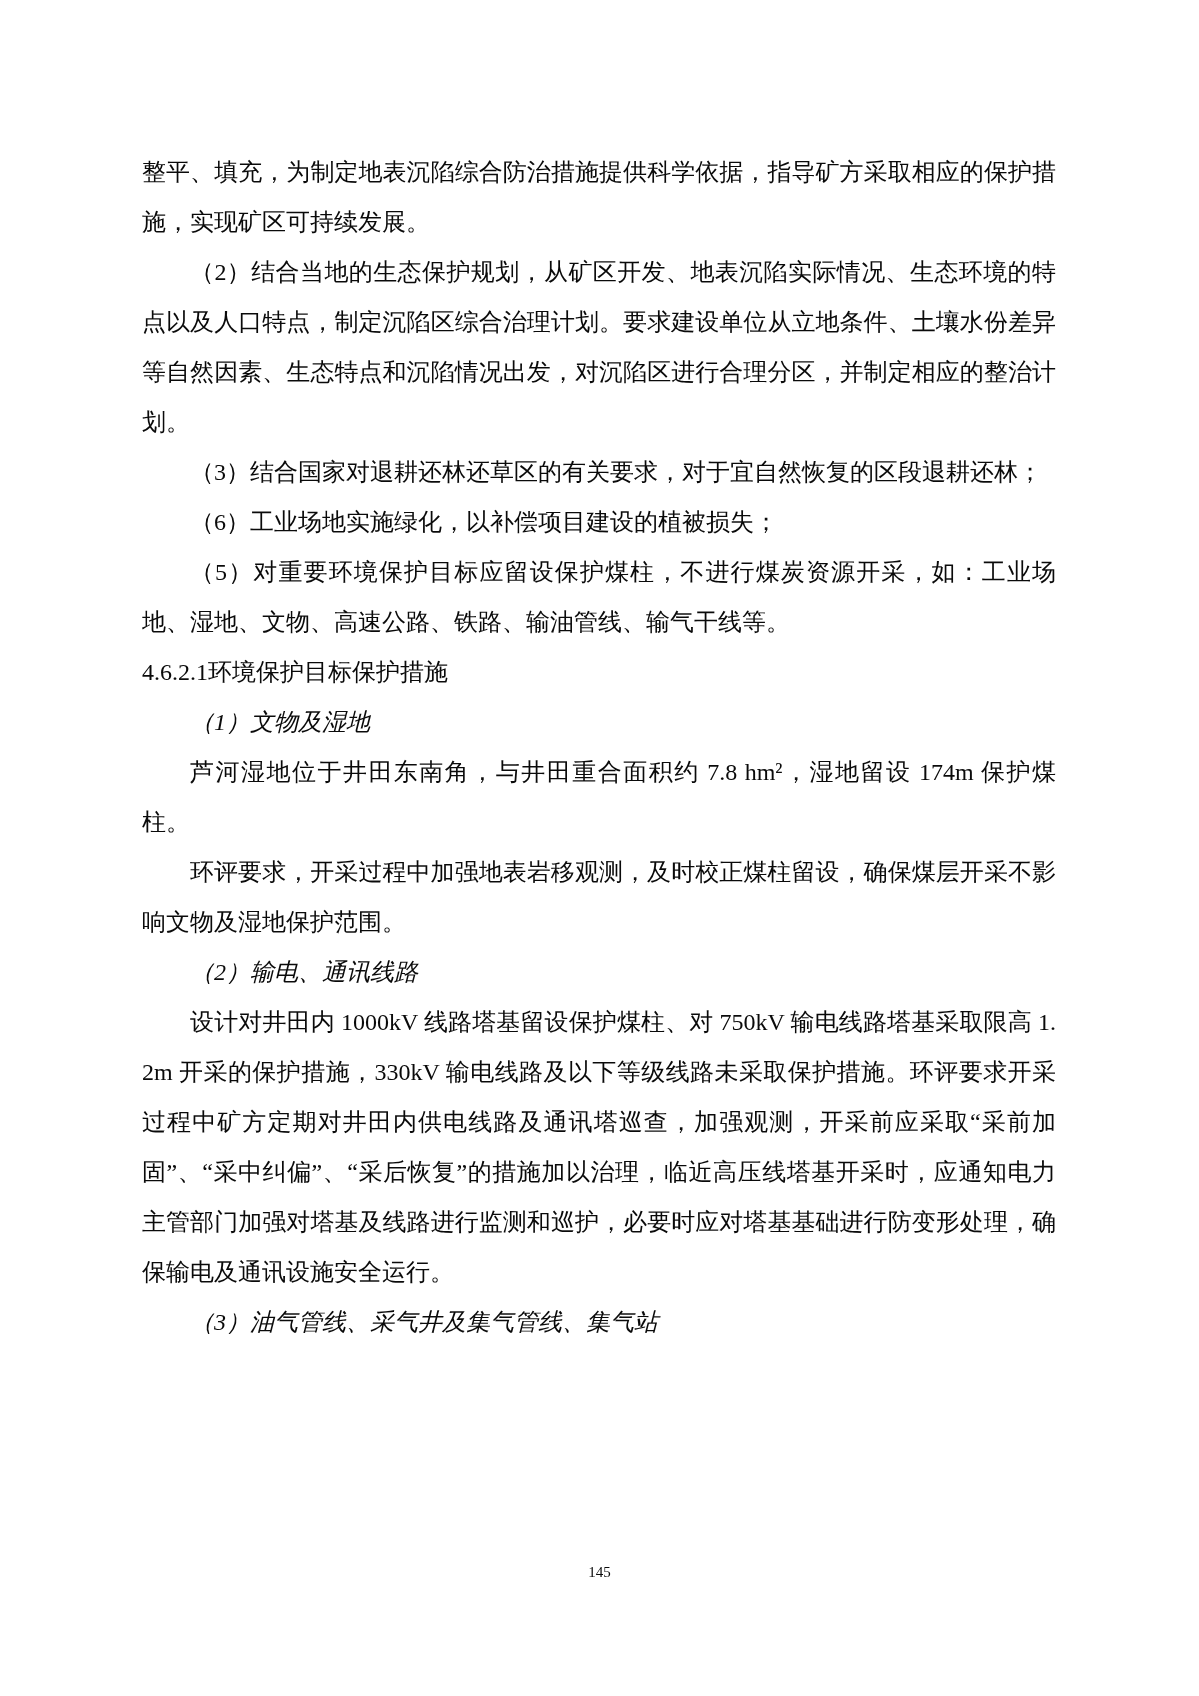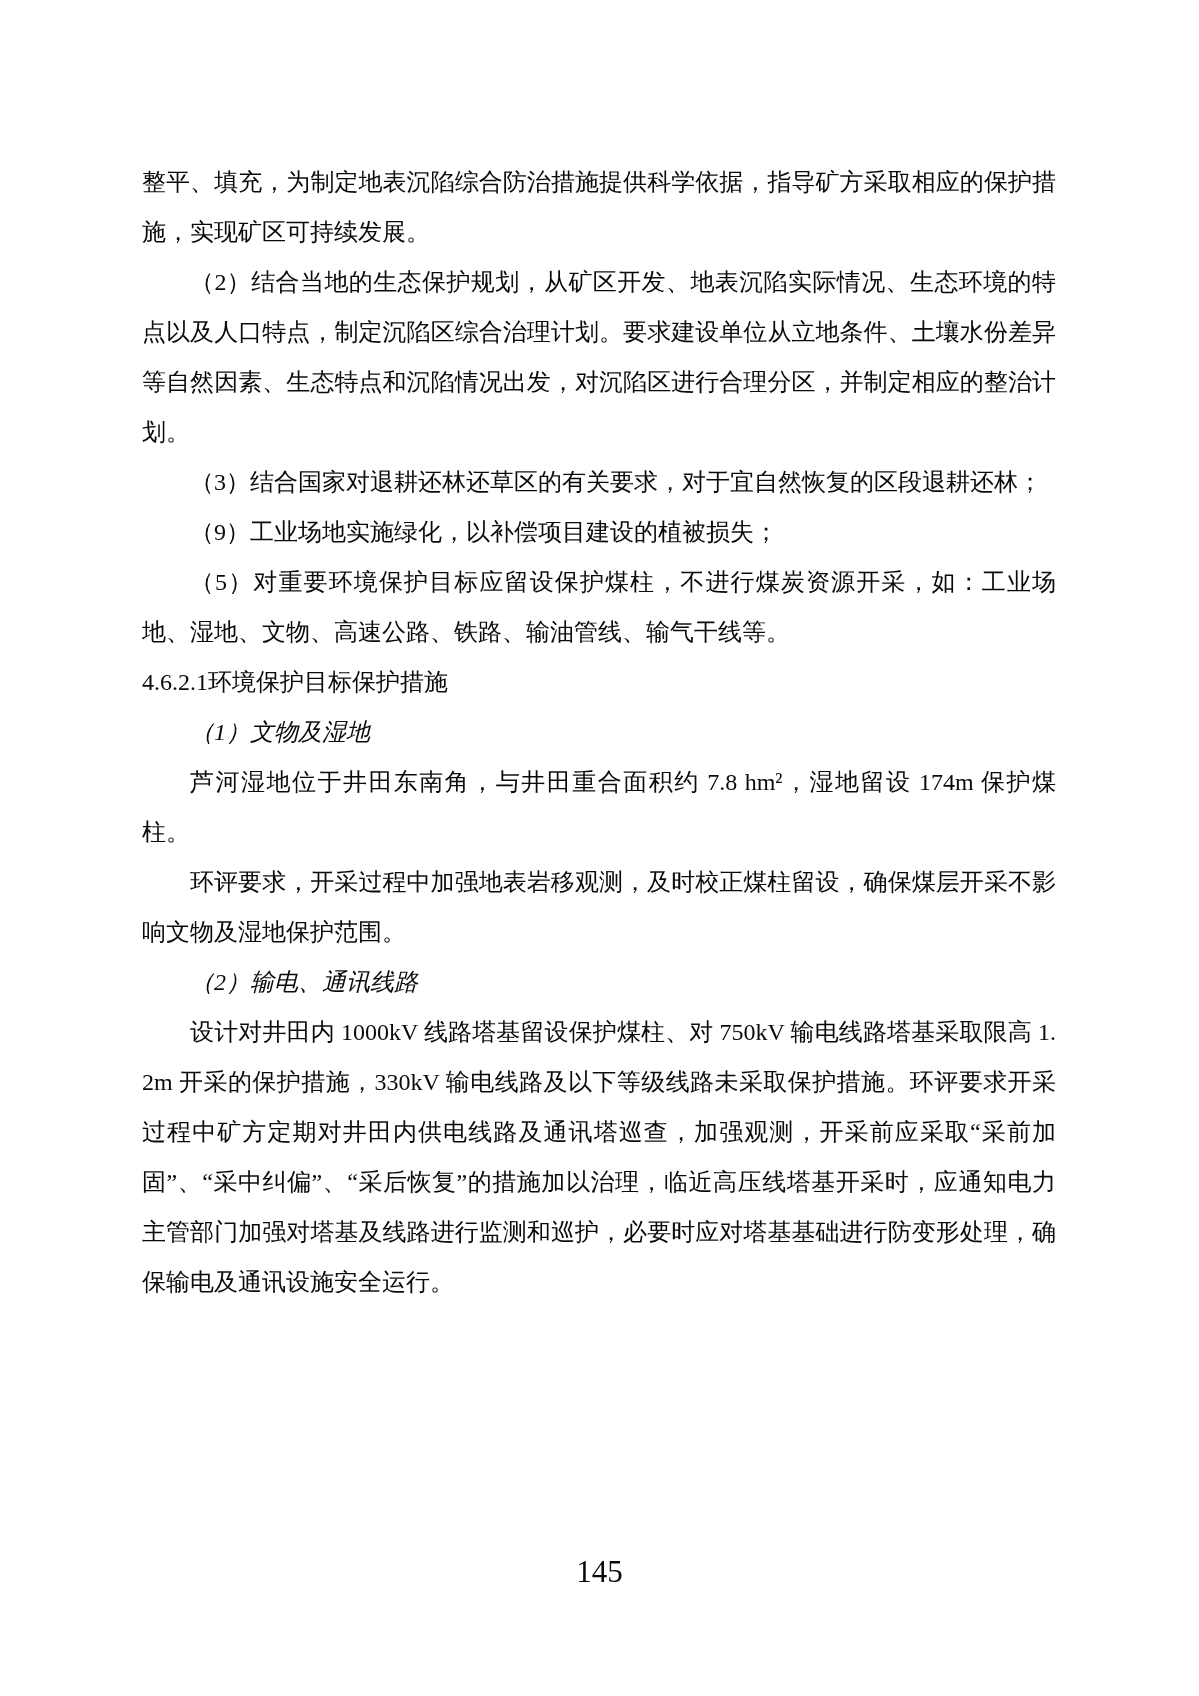--- a/index.html
+++ b/index.html
@@ -12,21 +12,21 @@
     width: 1199px;
     height: 1696px;
     background: #ffffff;
     overflow: hidden;
     font-family: "Liberation Serif", "DejaVu Serif", serif;
     color: #0a0a0a;
   }
   .content {
     position: absolute;
     left: 142px;
-    top: 157px;
+    top: 147px;
     width: 914px;
   }
   .content p,
   .content h3,
   .content h4 {
     margin: 0;
     padding: 0;
     font-size: 24px;
     line-height: 50px;
     font-weight: normal;
@@ -46,36 +46,37 @@
     text-align: left;
     text-indent: 2em;
     font-style: italic;
   }
   .page-number {
     position: absolute;
     top: 1556px;
     left: 0;
     width: 100%;
     text-align: center;
-    font-size: 31px;
+    font-size: 15px;
     line-height: 32px;
     color: #0a0a0a;
   }
 </style>
 </head>
 <body>
 
 <div class="page">
   <div class="content">
     <p>整平、填充，为制定地表沉陷综合防治措施提供科学依据，指导矿方采取相应的保护措施，实现矿区可持续发展。</p>
     <p class="ind">（2）结合当地的生态保护规划，从矿区开发、地表沉陷实际情况、生态环境的特点以及人口特点，制定沉陷区综合治理计划。要求建设单位从立地条件、土壤水份差异等自然因素、生态特点和沉陷情况出发，对沉陷区进行合理分区，并制定相应的整治计划。</p>
     <p class="ind">（3）结合国家对退耕还林还草区的有关要求，对于宜自然恢复的区段退耕还林；</p>
-    <p class="ind">（9）工业场地实施绿化，以补偿项目建设的植被损失；</p>
+    <p class="ind">（6）工业场地实施绿化，以补偿项目建设的植被损失；</p>
     <p class="ind">（5）对重要环境保护目标应留设保护煤柱，不进行煤炭资源开采，如：工业场地、湿地、文物、高速公路、铁路、输油管线、输气干线等。</p>
     <h3 class="h1">4.6.2.1环境保护目标保护措施</h3>
     <h4 class="h2">（1）文物及湿地</h4>
     <p class="ind">芦河湿地位于井田东南角，与井田重合面积约 7.8 hm²，湿地留设 174m 保护煤柱。</p>
     <p class="ind">环评要求，开采过程中加强地表岩移观测，及时校正煤柱留设，确保煤层开采不影响文物及湿地保护范围。</p>
     <h4 class="h2">（2）输电、通讯线路</h4>
     <p class="ind">设计对井田内 1000kV 线路塔基留设保护煤柱、对 750kV 输电线路塔基采取限高 1.2m 开采的保护措施，330kV 输电线路及以下等级线路未采取保护措施。环评要求开采过程中矿方定期对井田内供电线路及通讯塔巡查，加强观测，开采前应采取“采前加固”、“采中纠偏”、“采后恢复”的措施加以治理，临近高压线塔基开采时，应通知电力主管部门加强对塔基及线路进行监测和巡护，必要时应对塔基基础进行防变形处理，确保输电及通讯设施安全运行。</p>
+    <h4 class="h2">（3）油气管线、采气井及集气管线、集气站</h4>
   </div>
   <div class="page-number">145</div>
 </div>
 
 </body></html>

